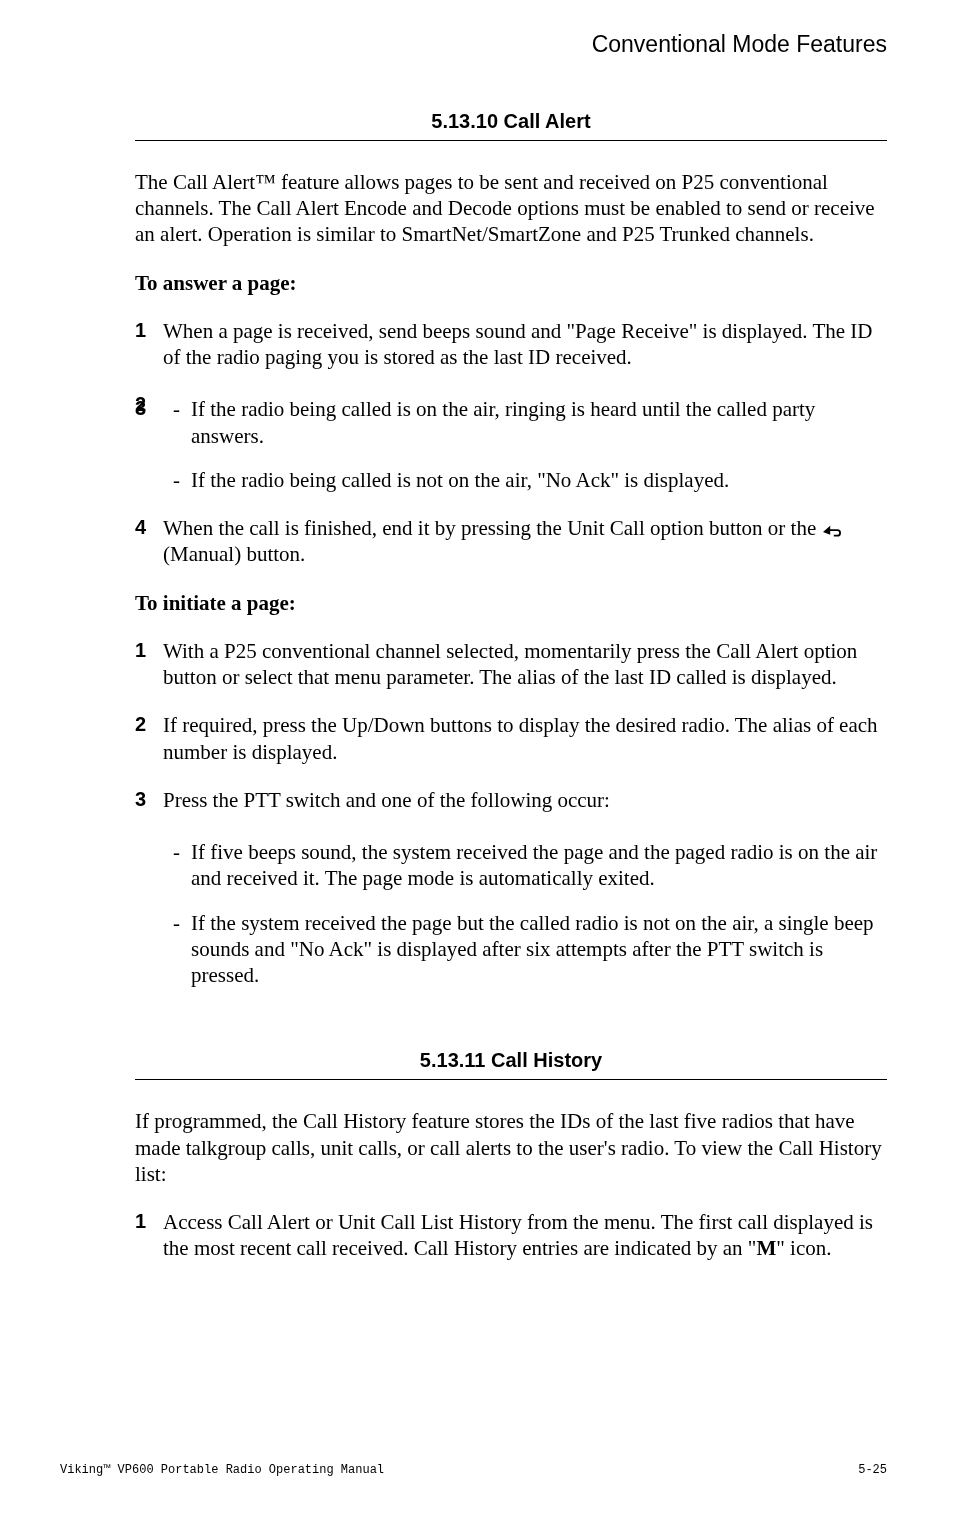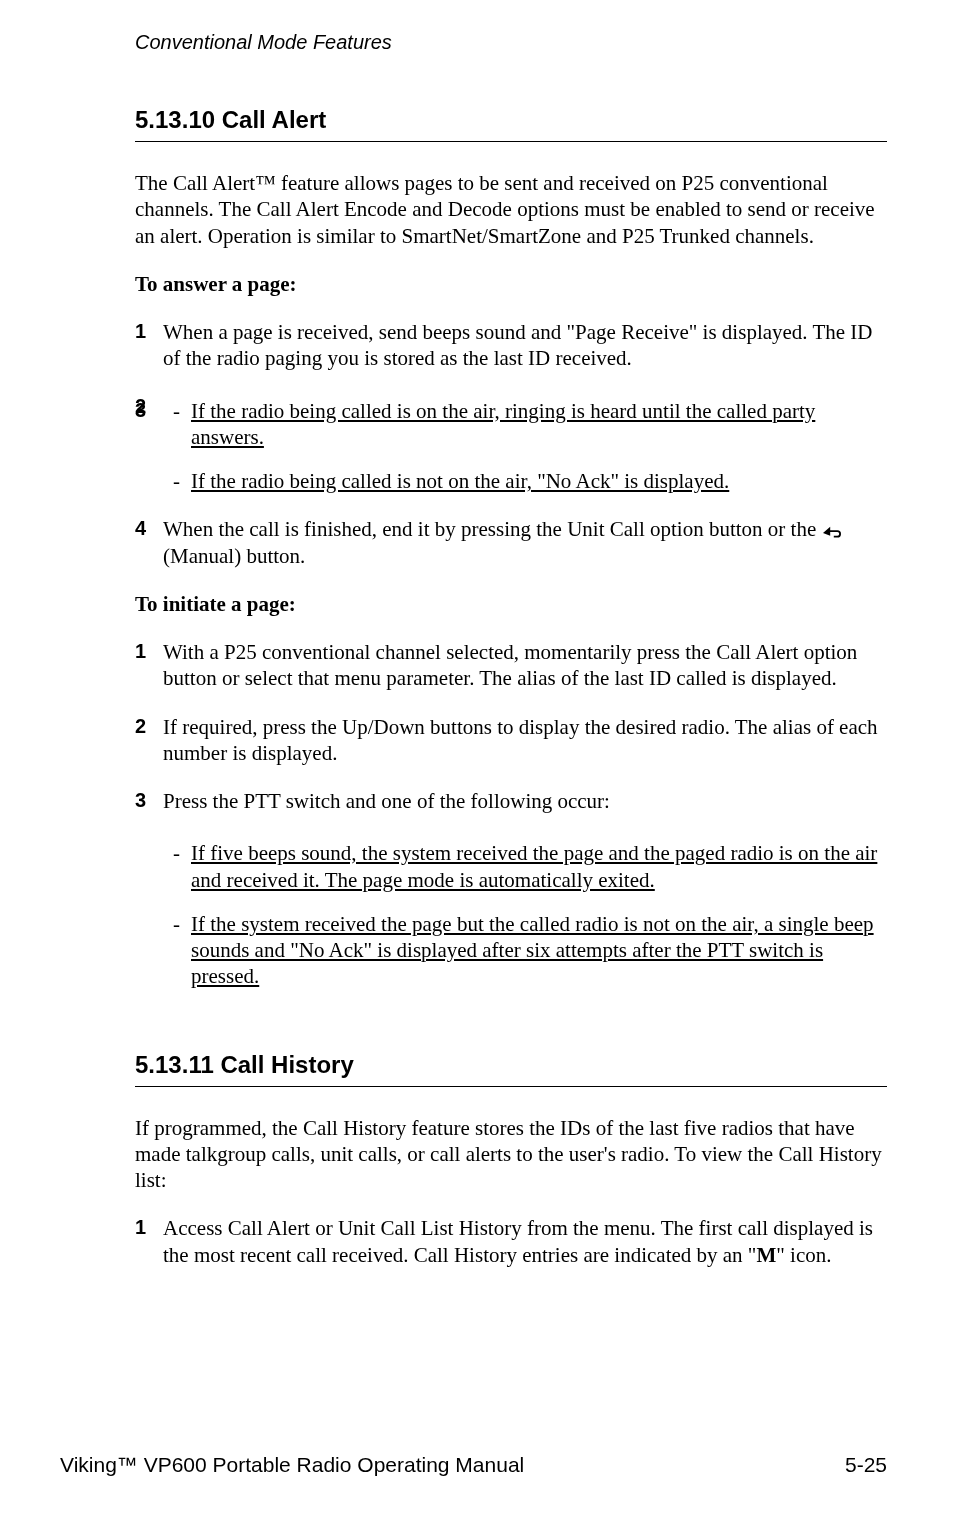--- a/index.html
+++ b/index.html
@@ -8,31 +8,32 @@
     height: 1518px;
     background: #fff;
     font-family: 'Times New Roman', Times, serif;
     font-size: 21px;
     color: #000;
     position: relative;
     padding: 30px 90px 60px 135px;
     line-height: 1.25;
   }
   .header-right {
+    text-align: right;
     font-family: Arial, Helvetica, sans-serif;
-    font-style: italic;
-    font-size: 20px;
+    font-size: 23px;
     margin-bottom: 50px;
   }
   .section-heading {
     font-family: Arial, Helvetica, sans-serif;
     font-weight: bold;
-    font-size: 24px;
+    font-size: 20px;
     margin-top: 30px;
     margin-bottom: 6px;
+    text-align: center;
   }
   .hr {
     border: none;
     border-top: 1px solid #000;
     margin-bottom: 28px;
   }
   .para {
     margin-bottom: 22px;
     font-weight: bold;
   }
@@ -53,21 +54,20 @@
     left: 0;
     top: 0;
     font-family: Arial, Helvetica, sans-serif;
     font-weight: bold;
     font-size: 20px;
   }
   .sublist {
     list-style: none;
     padding-left: 10px;
     margin-top: 26px;
-    text-decoration: underline;
   }
   .sublist > li {
     position: relative;
     padding-left: 18px;
     margin-bottom: 18px;
   }
   .sublist > li::before {
     content: "-";
     position: absolute;
     left: 0;
@@ -77,22 +77,22 @@
     display: inline-block;
     vertical-align: middle;
     width: 22px;
     height: 18px;
   }
   .footer {
     position: absolute;
     bottom: 40px;
     left: 60px;
     right: 90px;
-    font-family: Liberation Sans, sans-serif;
-    font-size: 21px;
+    font-family: Liberation Mono, monospace;
+    font-size: 12px;
     display: flex;
     justify-content: space-between;
   }
   .bold-inline { font-weight: bold; }
   .section-block { margin-bottom: 60px; }
 </style>
 </head>
 <body>
 
 <div class="header-right">Conventional Mode Features</div>

